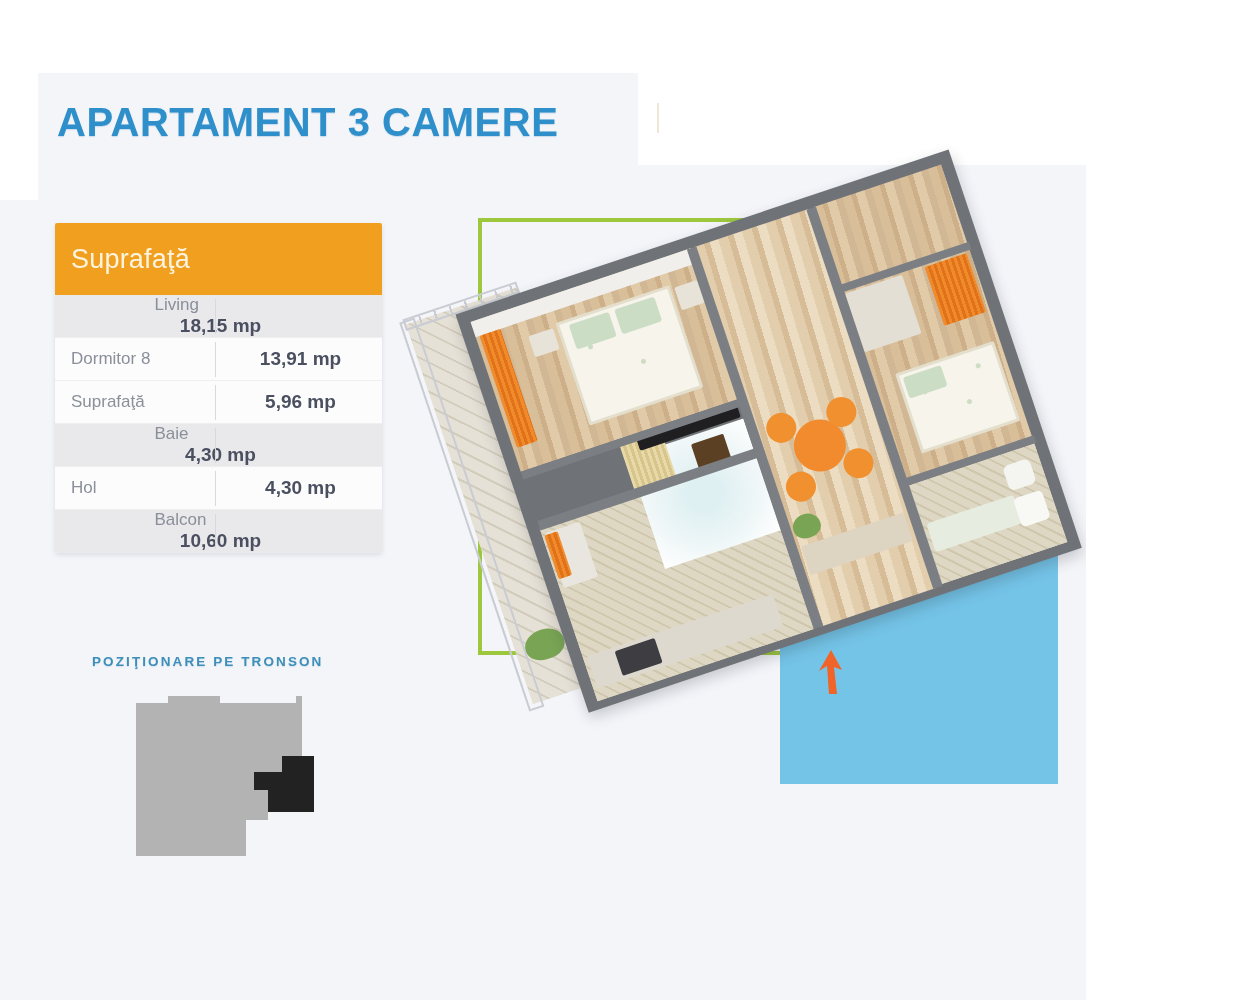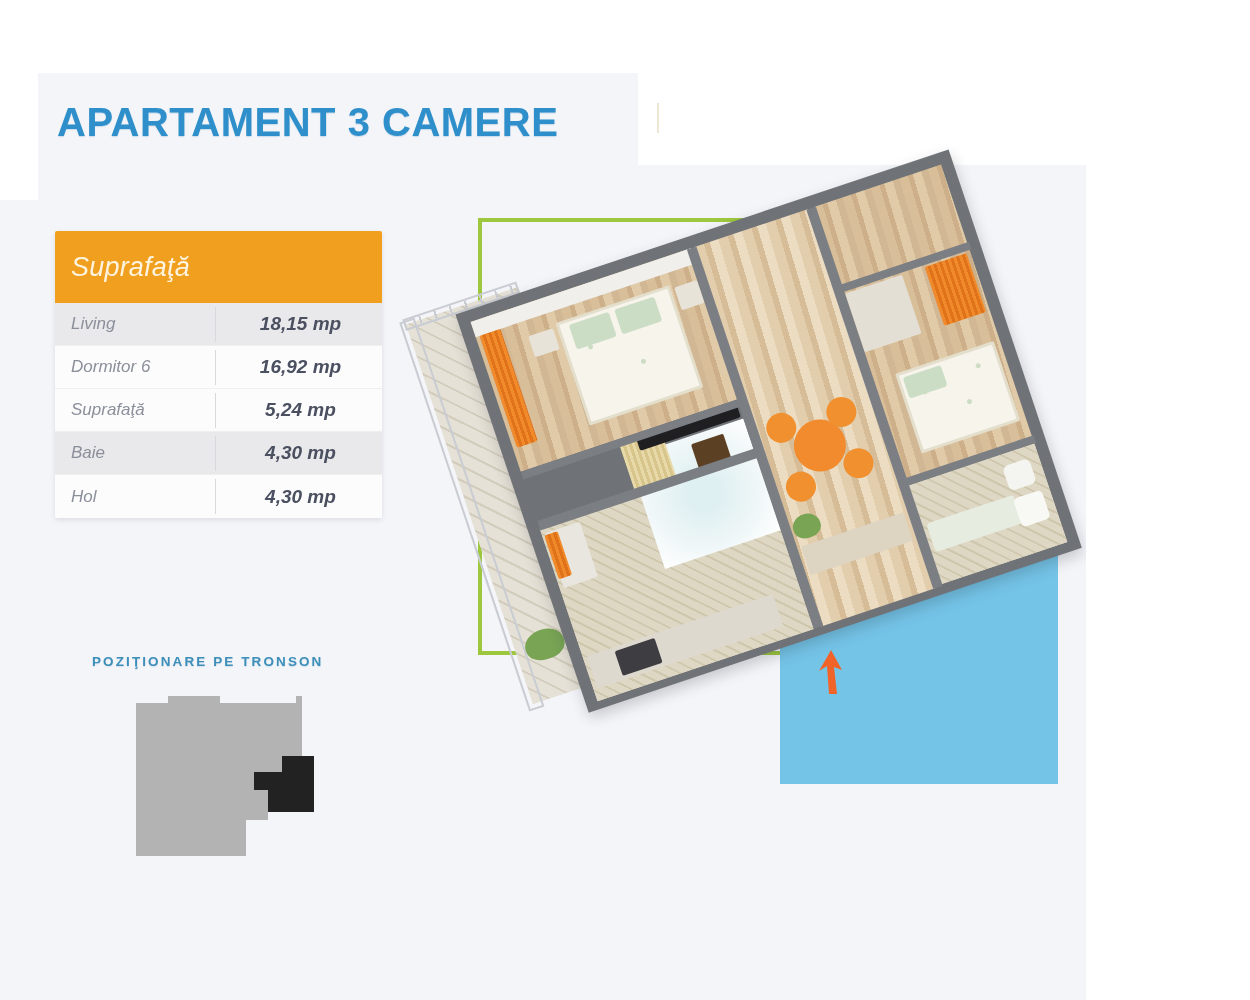--- a/index.html
+++ b/index.html
@@ -63,27 +63,26 @@
     font-weight: bold;
     letter-spacing: 0.5px;
     color: #2e8fca;
     text-shadow: 0 1px 1px rgba(120,170,205,.35);
     white-space: nowrap;
   }
 
   
   .spec-table {
     position: absolute;
-    left: 55px; top: 231px;
+    left: 55px; top: 223px;
     width: 327px;
     background: #ffffff;
     box-shadow: 0 2px 5px rgba(60,70,90,.13);
     border-radius: 2px;
     overflow: hidden;
-    font-style: italic;
   }
   .spec-head {
     display: flex;
     align-items: center;
     height: 72px;
     background: #f0a01e;
     padding: 0 14px 0 16px;
   }
   .spec-head .h-label {
     flex: 0 0 auto;
@@ -101,21 +100,21 @@
     color: #ffffff;
   }
   .spec-row {
     display: flex;
     align-items: center;
     height: 43px;
     position: relative;
     border-bottom: 1px solid #efefef;
   }
   .spec-row:last-child { border-bottom: none; }
-  .spec-row.alt { background: #e9e9ec; }
+  .spec-row.alt { background: #e9e9ec; flex-direction: column; }
   .spec-row.plain { background: #fcfcfd; }
   .spec-row .r-label {
     width: 160px;
     padding-left: 16px;
     font-size: 17px;
     color: #8a8f99;
     font-weight: 400;
   }
   .spec-row .r-div {
     position: absolute;
@@ -274,38 +273,43 @@
     <div class="spec-head">
       <span class="h-label">Suprafaţă</span>
     </div>
 
     <div class="spec-row alt">
       <span class="r-label">Living</span>
       <span class="r-div"></span>
       <span class="r-value">18,15 mp</span>
     </div>
     <div class="spec-row plain">
-      <span class="r-label">Dormitor 6</span>
-      <span class="r-div"></span>
-      <span class="r-value">16,92 mp</span>
+      <span class="r-label">Dormitor 8</span>
+      <span class="r-div"></span>
+      <span class="r-value">13,91 mp</span>
     </div>
     <div class="spec-row plain">
       <span class="r-label">Suprafaţă</span>
       <span class="r-div"></span>
-      <span class="r-value">5,24 mp</span>
+      <span class="r-value">5,96 mp</span>
     </div>
     <div class="spec-row alt">
       <span class="r-label">Baie</span>
       <span class="r-div"></span>
       <span class="r-value">4,30 mp</span>
     </div>
     <div class="spec-row plain">
       <span class="r-label">Hol</span>
       <span class="r-div"></span>
       <span class="r-value">4,30 mp</span>
+    </div>
+    <div class="spec-row alt">
+      <span class="r-label">Balcon</span>
+      <span class="r-div"></span>
+      <span class="r-value">10,60 mp</span>
     </div>
   </div>
 
   <div class="tronson-label">POZIŢIONARE PE TRONSON</div>
   <svg class="tronson-figure" viewBox="0 0 196 172">
     <path fill="#b3b3b3" d="M8,13 L40,13 L40,6 L92,6 L92,13 L168,13 L168,6 L174,6 L174,66 L186,66 L186,122
          L140,122 L140,130 L118,130 L118,166 L8,166 Z"></path>
     <path fill="#222222" d="M126,82 L154,82 L154,66 L186,66 L186,122 L140,122 L140,100 L126,100 Z"></path>
   </svg>
 

